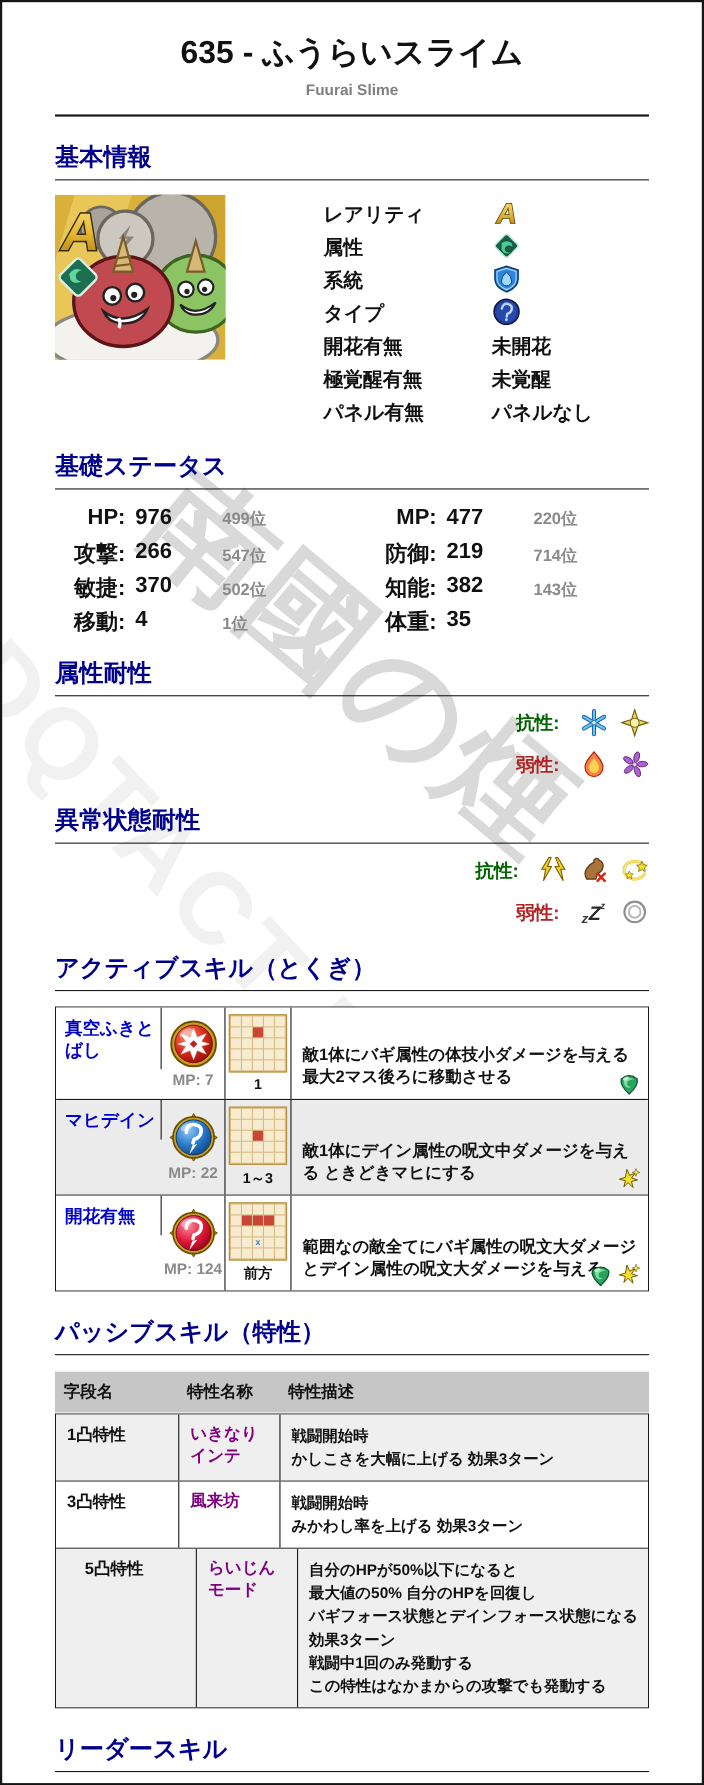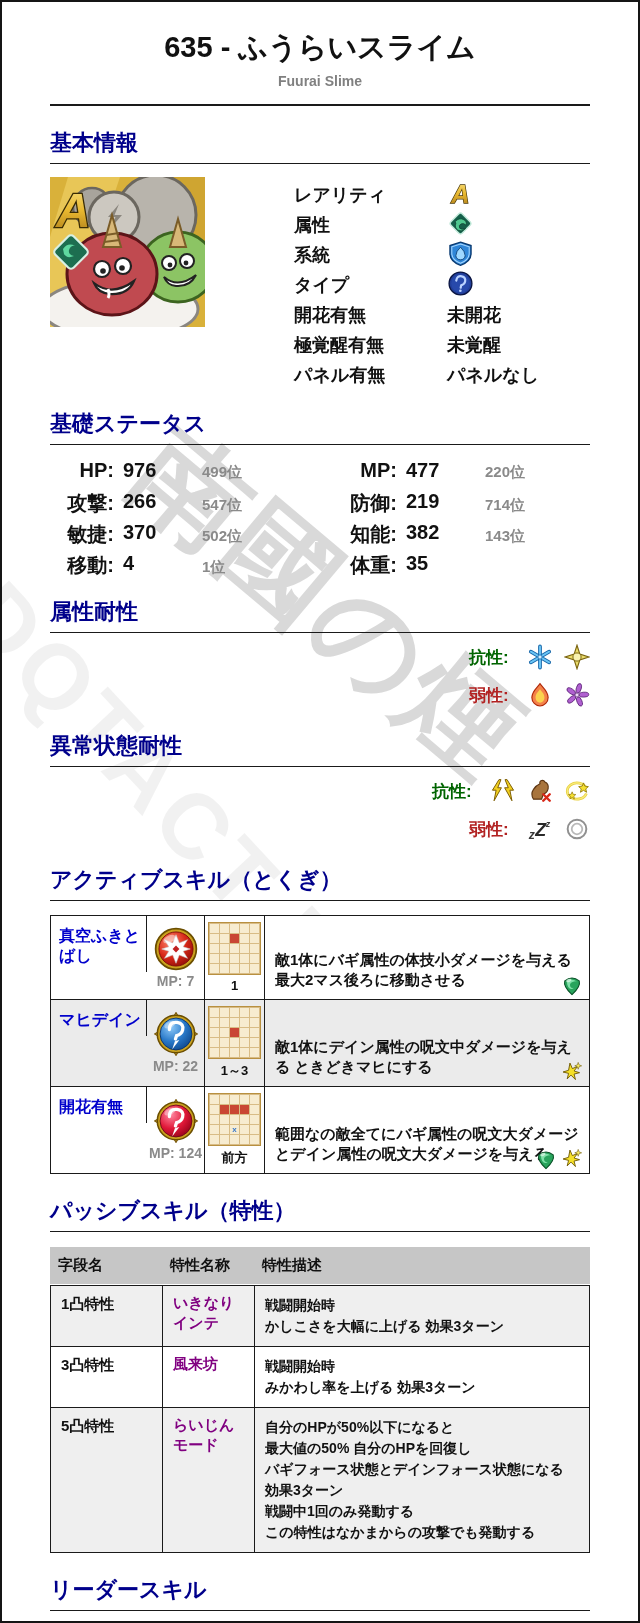--- a/index.html
+++ b/index.html
@@ -50,21 +50,21 @@
   .range-grid .cell.red{background:#c94634;}
   .range-grid .cell.caster{color:#3a78c8;font-weight:bold;}
   .range-label{font-size:13px;font-weight:bold;color:#111;margin-top:3px;}
   .skill-desc-text{font-size:15px;font-weight:bold;color:#111;line-height:1.38;}
   .elem-badges{position:absolute;right:6px;bottom:3px;display:flex;gap:4px;}
   .elem-badge{width:22px;height:22px;display:block;}
   
   .passive-header{display:grid;grid-template-columns:112px 92px 1fr;background:#c6c6c6;margin-top:15px;padding:9px 0 9px 8px;font-size:15px;font-weight:bold;color:#111;}
   .passive-table{border:1.5px solid #1a1a1a;margin-top:1px;}
   .passive-row{display:grid;grid-template-columns:112px 92px 1fr;border-bottom:1px solid #1a1a1a;background:#fff;}
-  .passive-row:last-child{border-bottom:none;}
+  .passive-row:last-child{border-bottom:none;padding-left:16px;}
   .passive-row.alt{background:#efefef;}
   .passive-cell{border-right:1px solid #1a1a1a;padding:9px 8px 9px 10px;font-size:15px;font-weight:bold;color:#111;}
   .passive-cell.pname{color:#800080;line-height:1.3;font-family:Liberation Mono, monospace;}
   .passive-cell.pdesc{border-right:none;font-size:14px;line-height:1.5;white-space:pre-line;}
 </style>
 </head>
 <body>
 
 <svg width="0" height="0" style="position:absolute" aria-hidden="true">
 <defs>

